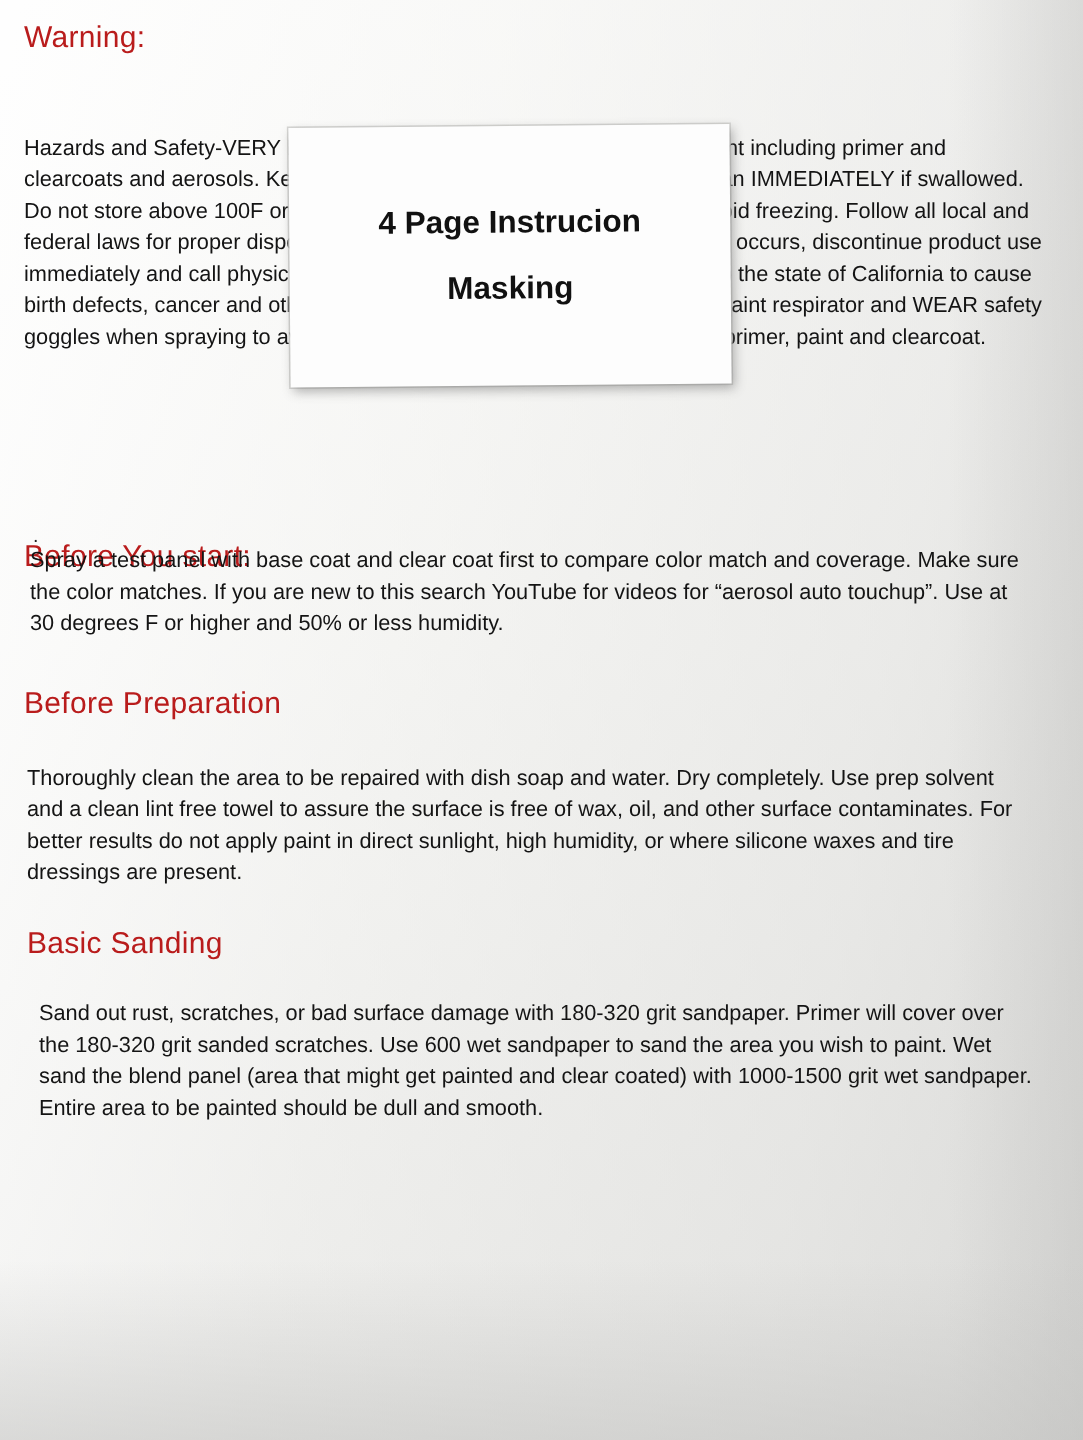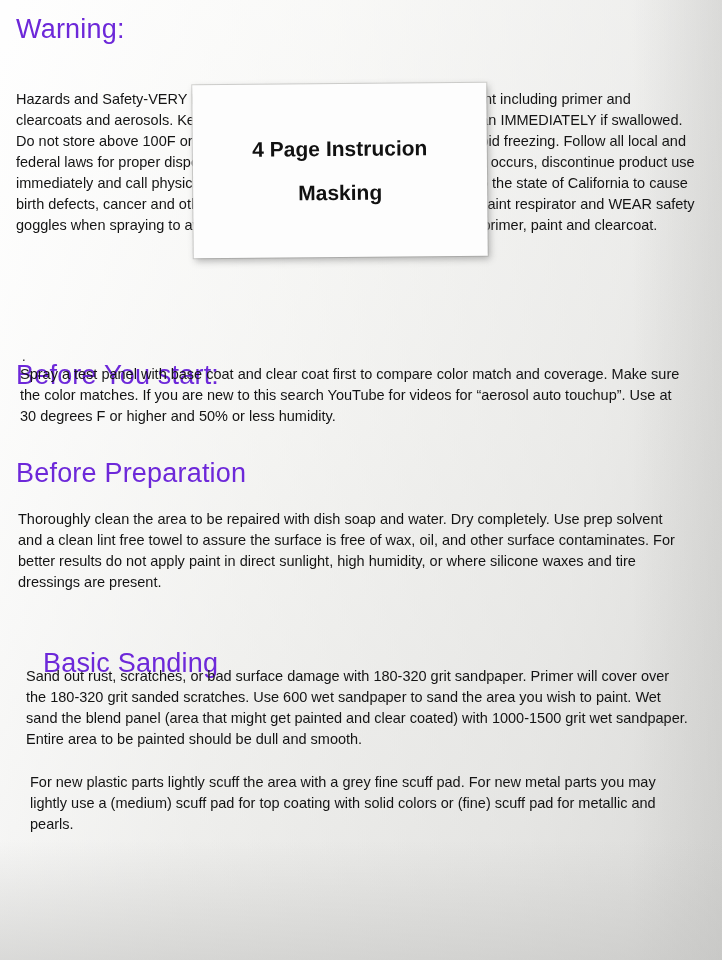--- a/index.html
+++ b/index.html
@@ -58,24 +58,24 @@
     line-height: 17px;
   }
   
   .content {
     position: absolute;
     inset: 0;
     padding: 0;
   }
   .h1 {
     position: absolute;
-    font-size: 27px;
+    font-size: 20px;
     font-weight: 400;
     letter-spacing: 0.2px;
-    color: #6d28d9;
+    color: #b91c1c;
   }
   .para {
     position: absolute;
     font-size: 14.5px;
     line-height: 21px;
     color: #141414;
   }
   .band {
     position: absolute;
     left: 0;
@@ -150,23 +150,22 @@
     <div class="h1" style="left:16px; top:14px;">Warning:</div>
     <div class="para" style="left:16px; top:89px; width:680px;">Hazards and Safety-VERY IMPORTANT: Read before using touch-up paint including primer and clearcoats and aerosols. Keep out of the reach of children. Call a physician IMMEDIATELY if swallowed. Do not store above 100F or below 20F. DO NOT STORE IN CAR and avoid freezing. Follow all local and federal laws for proper disposal. Use with adequate ventilation. If irritation occurs, discontinue product use immediately and call physician. This product contains chemicals known to the state of California to cause birth defects, cancer and other reproductive harm. Always use an active paint respirator and WEAR safety goggles when spraying to avoid any contact with eyes. This includes the primer, paint and clearcoat.</div>
 
     <div class="h1" style="left:16px; top:313px;margin-top:47px;">Before You start:</div>
     <div class="dot">.</div>
     <div class="para" style="left:20px; top:364px; width:666px;">Spray a test panel with base coat and clear coat first to compare color match and coverage. Make sure the color matches.  If you are new to this search YouTube for videos for “aerosol auto touchup”.  Use at 30 degrees F or higher and 50% or less humidity.</div>
 
     <div class="h1" style="left:16px; top:458px;">Before Preparation</div>
     <div class="para" style="left:18px; top:509px; width:672px;">Thoroughly clean the area to be repaired with dish soap and water.  Dry completely. Use prep solvent and a clean lint free towel to assure the surface is free of wax, oil, and other surface contaminates. For better results do not apply paint in direct sunlight, high humidity, or where silicone waxes and tire dressings are present.</div>
 
-    <div class="h1" style="left:18px; top:648px;margin-left:25px;">Basic Sanding</div>
+    <div class="h1" style="left:18px; top:618px;">Basic Sanding</div>
     <div class="para" style="left:26px; top:666px; width:666px;">Sand out rust, scratches, or bad surface damage with 180-320 grit sandpaper. Primer will cover over the 180-320 grit sanded scratches. Use 600 wet sandpaper to sand the area you wish to paint. Wet sand the blend panel (area that might get painted and clear coated) with 1000-1500 grit wet sandpaper. Entire area to be painted should be dull and smooth.</div>
-    <div class="para" style="left:30px; top:772px; width:646px;">For new plastic parts lightly scuff the area with a grey fine scuff pad. For new metal parts you may lightly use a (medium) scuff pad for top coating with solid colors or (fine) scuff pad for metallic and pearls.</div>
 
   </div>
 
   <div class="sticker">
     <div class="sticker-line">4 Page Instrucion</div>
     <div class="sticker-line">Masking</div>
   </div>
 
 </div>
 

